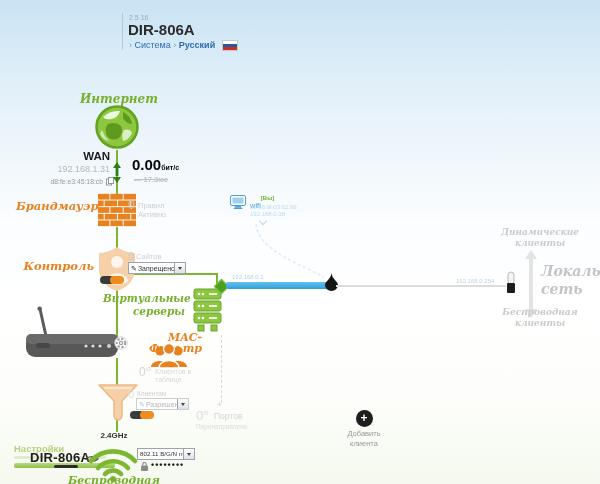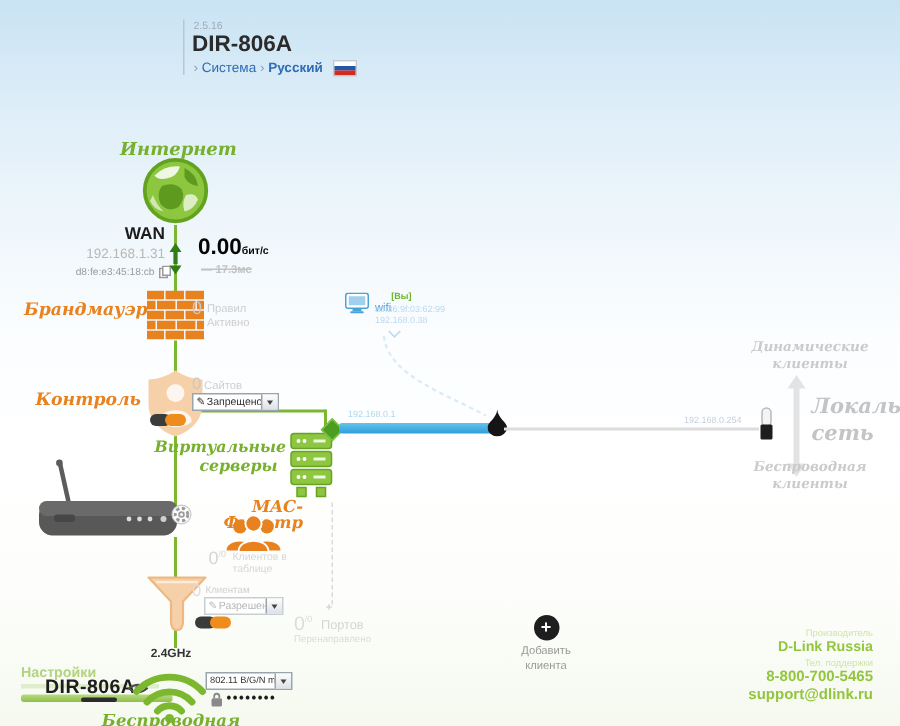--- a/index.html
+++ b/index.html
@@ -274,21 +274,14 @@
         <span class="arr"></span>
       </span>
   </div>
   <svg class="abs" style="left:140px;top:461px;" width="9" height="11" viewBox="0 0 9 11">
     <rect x="1" y="4.5" width="7" height="5.5" rx="1" fill="#8a8a8a"></rect>
     <path d="M2.8,4.5 V3.2 A1.7,1.7 0 0 1 6.2,3.2 V4.5" fill="none" stroke="#8a8a8a" stroke-width="1.2"></path>
   </svg>
   <div class="abs nolh" style="left:151px;top:461px;font-size:9px;font-weight:bold;color:#1d1d1d;letter-spacing:1px;">••••••••</div>
   <div class="abs it green tc nolh" style="left:58px;top:475px;width:112px;font-size:11px;">Беспроводная</div>
 
-  <div class="abs tr" style="left:466px;top:420px;width:116px;">
-    <div class="nolh" style="font-size:6.3px;color:#cfe5ab;">Производитель</div>
-    <div class="nolh" style="font-size:9.5px;font-weight:bold;color:#92c63e;margin-top:1px;">D-Link Russia</div>
-    <div class="nolh" style="font-size:6.3px;color:#cfe5ab;margin-top:3px;">Тел. поддержки</div>
-    <div class="nolh" style="font-size:10px;font-weight:bold;color:#92c63e;margin-top:1px;">8-800-700-5465</div>
-    <div class="nolh" style="font-size:10px;font-weight:bold;color:#92c63e;margin-top:2px;">support@dlink.ru</div>
-  </div>
 
 </div>
 
 </body></html>

